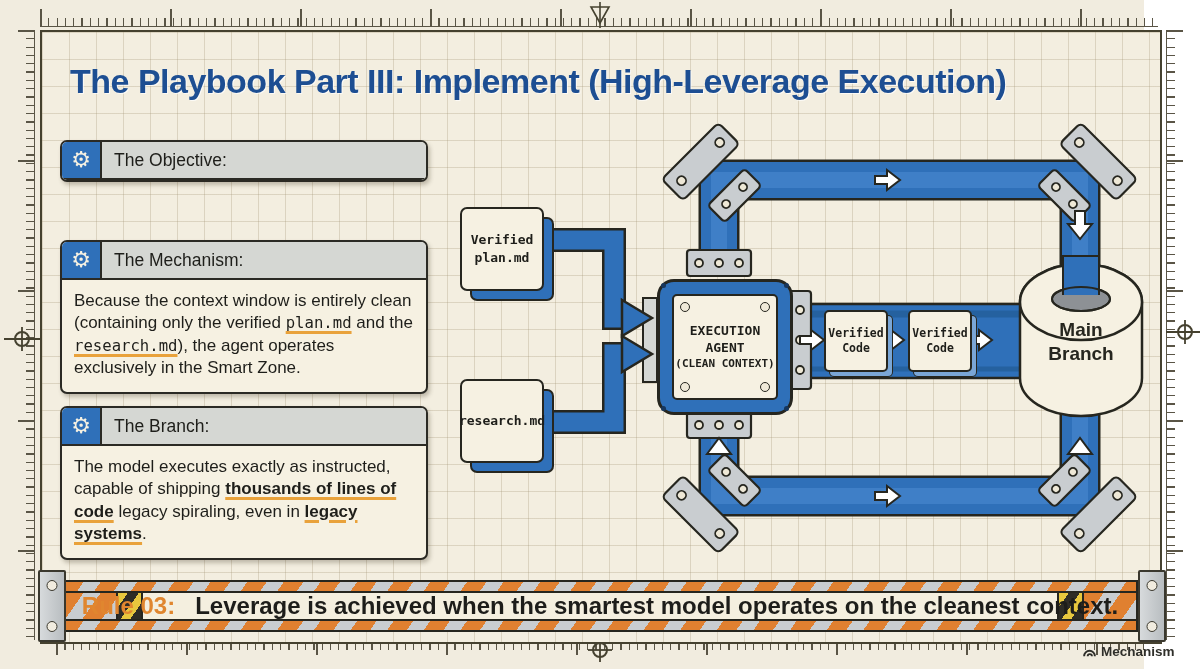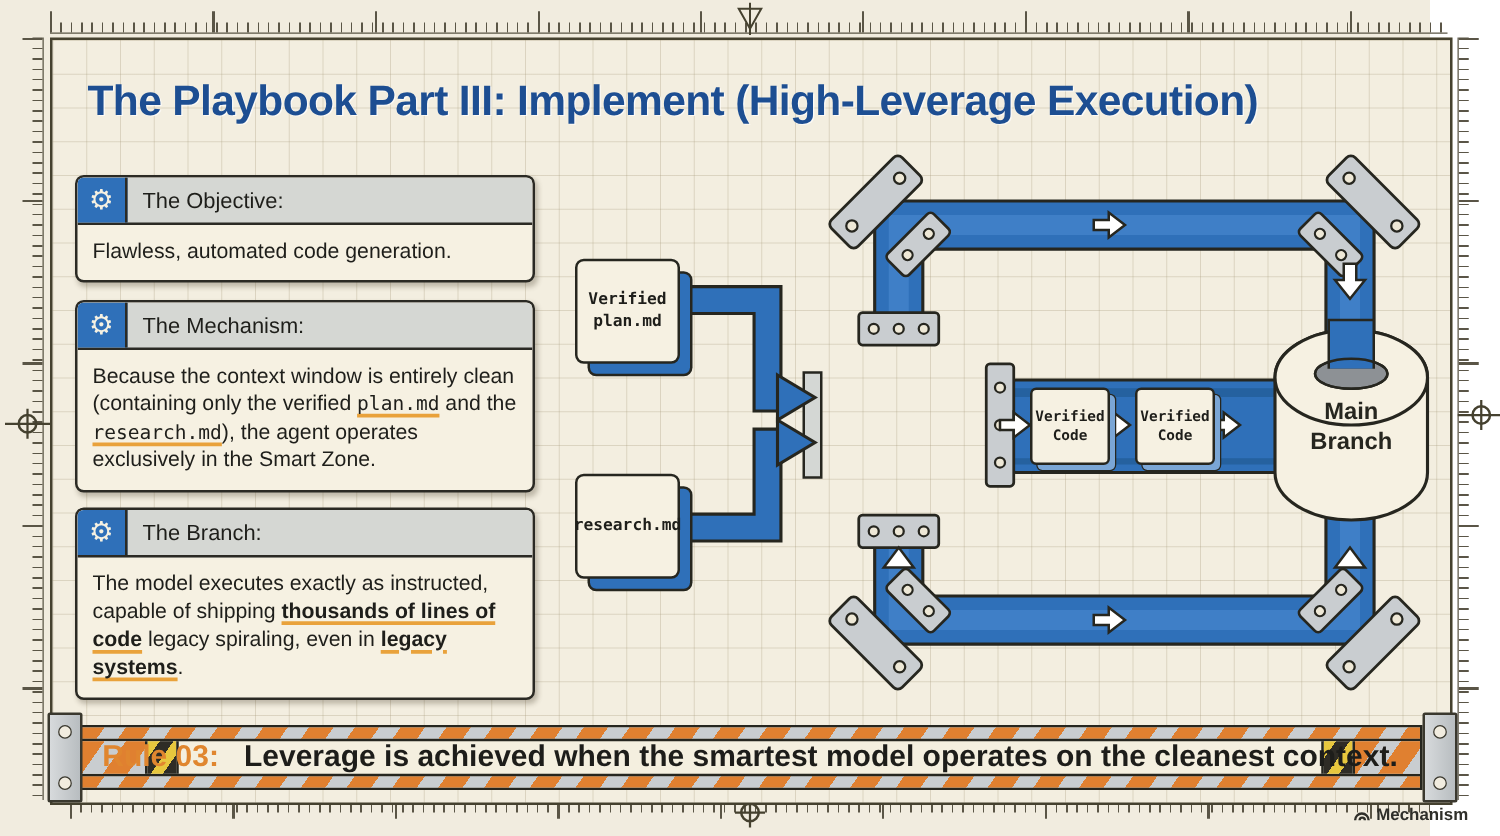--- a/index.html
+++ b/index.html
@@ -157,21 +157,20 @@
 
   <div class="frame">
 
     <div class="title">The Playbook Part III: Implement (High-Leverage Execution)</div>
 
     <div class="panel" id="panel-objective">
       <div class="panel-head">
         <div class="gear-box">⚙</div>
         <div class="panel-title">The Objective:</div>
       </div>
-      <div class="panel-body"><span>Flawless, automated code generation.</span></div>
     </div>
 
     <div class="panel" id="panel-mechanism">
       <div class="panel-head">
         <div class="gear-box">⚙</div>
         <div class="panel-title">The Mechanism:</div>
       </div>
       <div class="panel-body"><span>Because the context window is entirely clean (containing only the verified </span><span class="seg-code">plan.md</span><span> and the </span><span class="seg-code">research.md</span><span>), the agent operates exclusively in the Smart Zone.</span></div>
     </div>
 
@@ -286,20 +285,35 @@
     </svg>
 
     <div class="overlay doc-box" id="doc-plan">
       <div>Verified</div>
       <div>plan.md</div>
     </div>
     <div class="overlay doc-box" id="doc-research">
       <div>research.md</div>
     </div>
 
+    <div class="overlay agent">
+      <div class="fbolt tl"></div>
+        <div class="fbolt tr"></div>
+        <div class="fbolt bl"></div>
+        <div class="fbolt br"></div>
+      <div class="inner">
+        <div class="screw tl"></div>
+          <div class="screw tr"></div>
+          <div class="screw bl"></div>
+          <div class="screw br"></div>
+        <div class="l1">EXECUTION</div>
+        <div class="l2">AGENT</div>
+        <div class="l3">(CLEAN CONTEXT)</div>
+      </div>
+    </div>
 
     <div class="overlay code-box" id="code-box-1">
       <div>Verified</div>
       <div>Code</div>
     </div>
     <div class="overlay code-box" id="code-box-2">
       <div>Verified</div>
       <div>Code</div>
     </div>
 

